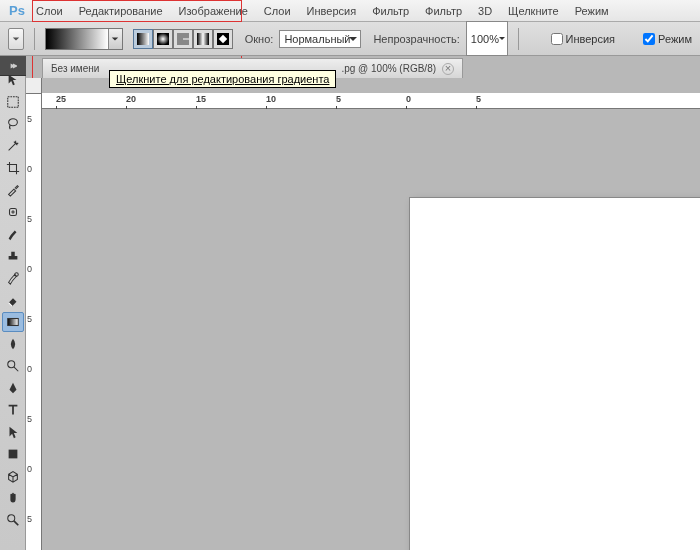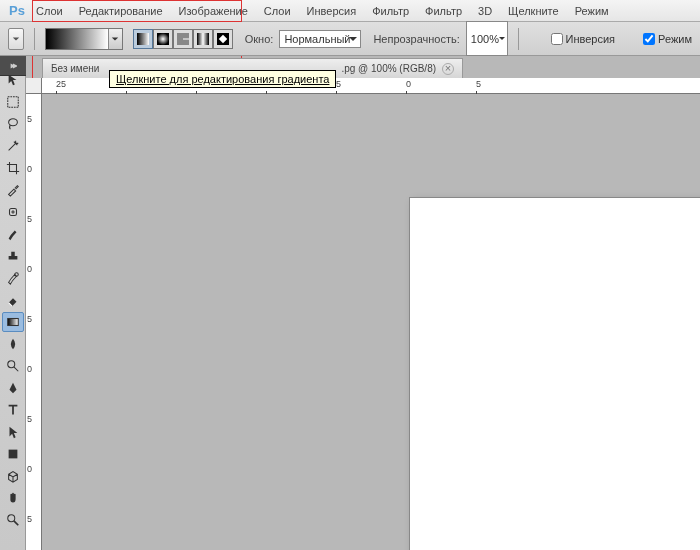--- a/index.html
+++ b/index.html
@@ -31,21 +31,21 @@
   .red1 { left:32px; top:0px; width:210px; height:22px; }
   .red2 { left:32px; top:22px; width:210px; height:76px; }
   
   .tabs-row { height: 22px; background:#b8b8b8; display:flex;align-items:flex-end;padding-left:42px;}
   .doc-tab { height:20px; background:linear-gradient(#eee,#d6d6d6); border:1px solid #999;border-bottom:none;padding:0 8px;display:flex;align-items:center;gap:6px;font-size:10px;color:#444;position:relative;}
   .doc-tab .x { color:#777;font-size:11px; width:12px;height:12px;border:1px solid #aaa;border-radius:6px;display:flex;align-items:center;justify-content:center;line-height:1;}
   
   .tooltip { position:absolute; left:109px; top:70px; background:#ffffe1;border:1px solid #000;padding:2px 6px;font-size:11px;color:#000;z-index:50;text-decoration:underline;}
   
   .workspace { position:absolute; left:0; top:78px; right:0; bottom:0; background:#b8b8b8;}
-  .ruler-h { position:absolute; left:42px; top:0; right:0; height:16px; background:#fff;border-bottom:1px solid #777;}
+  .ruler-h { position:absolute; left:42px; top:15px; right:0; height:16px; background:#fff;border-bottom:1px solid #777;font-weight:bold;}
   .ruler-v { position:absolute; left:26px; top:16px; width:16px; bottom:0; background:#fff;border-right:1px solid #777;}
   .ruler-h .tick, .ruler-v .tick { position:absolute; font-size:9px; color:#444;}
   .ruler-h .tick { top:1px; }
   .ruler-h .tick::before{content:"";position:absolute;left:0;top:12px;width:1px;height:3px;background:#444;}
   .ruler-v .tick { left:1px; writing-mode: horizontal-tb; }
   
   .tool-panel { position:absolute; left:0; top:56px; width:26px; bottom:0; background:linear-gradient(#d6d6d6,#c8c8c8); border-right:1px solid #999; display:flex;flex-direction:column;align-items:center;padding-top:4px;gap:2px;z-index:20;}
   .tool { width:22px;height:20px;display:flex;align-items:center;justify-content:center;color:#333;border:1px solid transparent;border-radius:2px;}
   .tool.sel { background:#9abce0;border-color:#5a8cc0;}
   .tool svg { width:14px;height:14px;stroke:#333;stroke-width:1.2;fill:none;}

